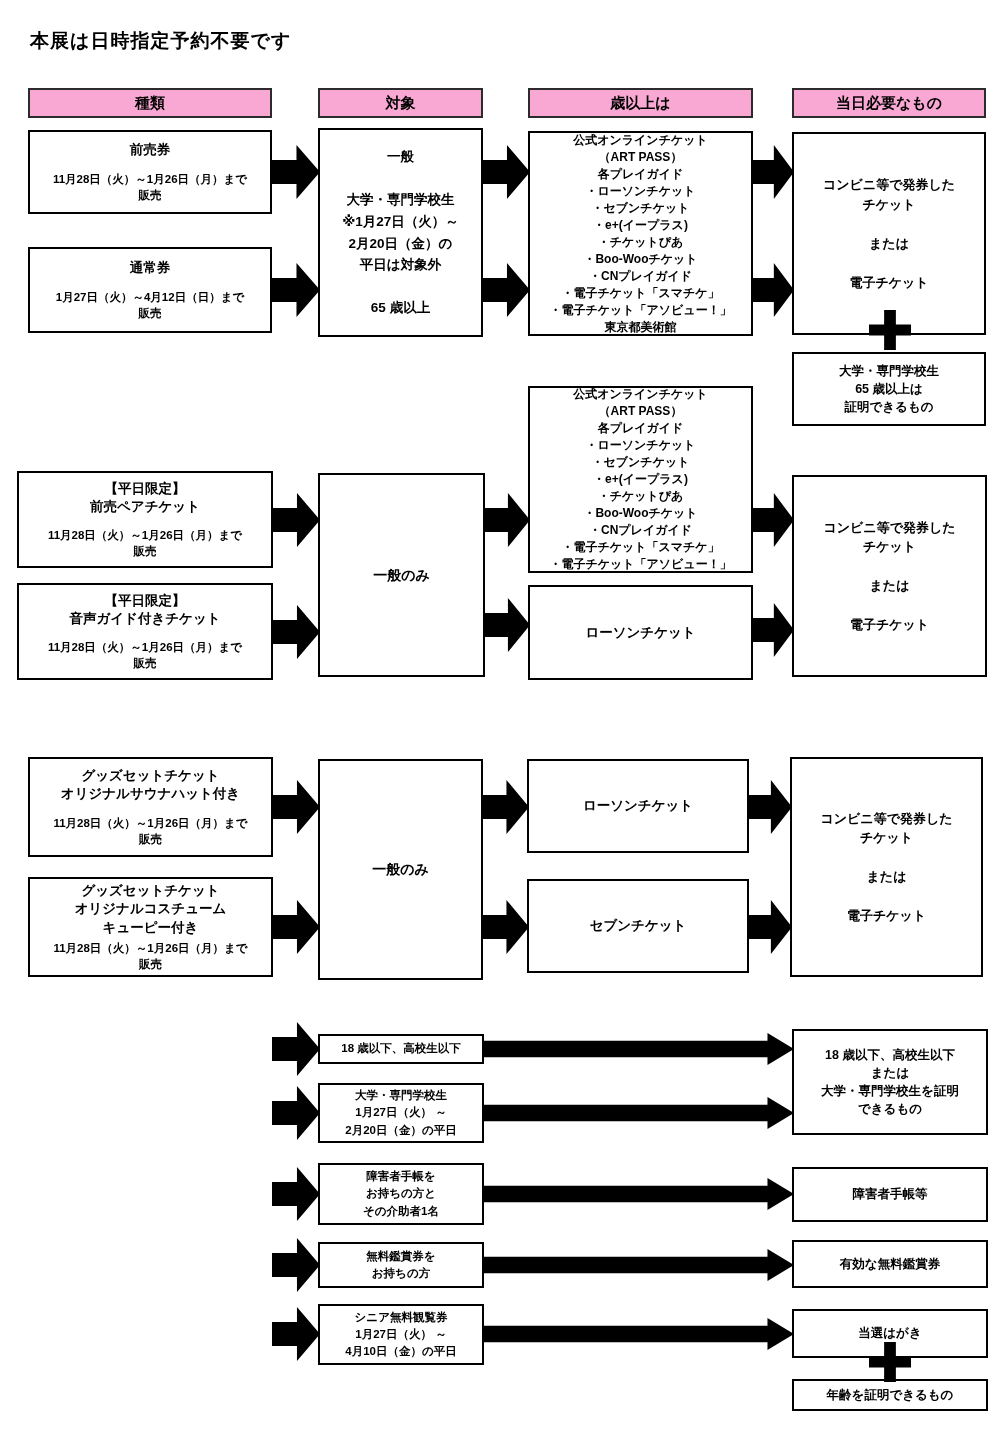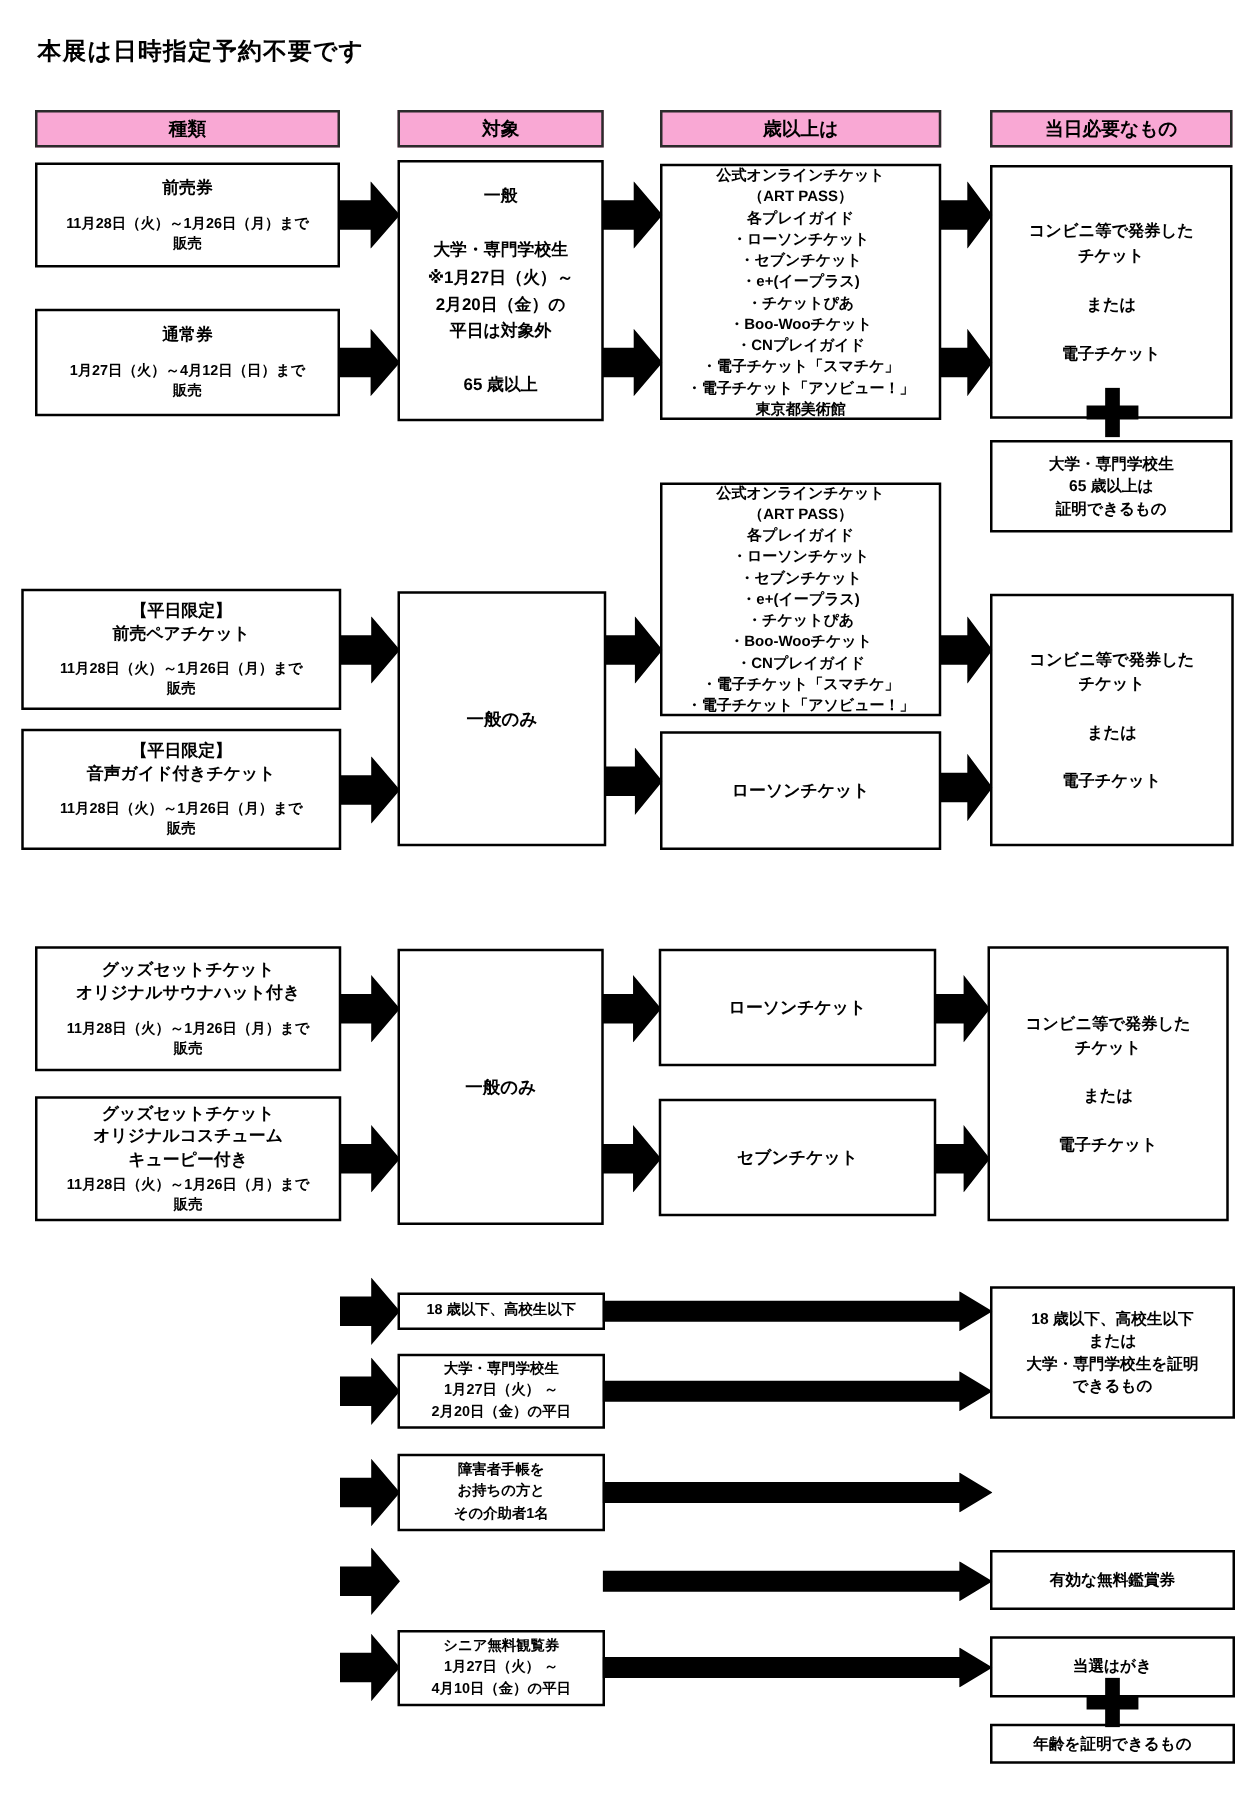--- a/index.html
+++ b/index.html
@@ -156,28 +156,31 @@
   <div class="arr" style="left:748px;top:900px;width:44px"></div>
 
 
   <div class="box f11" style="left:318px;top:1034px;width:166px;height:30px">18 歳以下、高校生以下</div>
   <div class="box f11" style="left:318px;top:1083px;width:166px;height:60px">大学・専門学校生
 1月27日（火） ～
 2月20日（金）の平日</div>
   <div class="box f11" style="left:318px;top:1163px;width:166px;height:62px">障害者手帳を
 お持ちの方と
 その介助者1名</div>
+  <div class="box f11" style="left:318px;top:1242px;width:166px;height:46px">無料鑑賞券を
+お持ちの方</div>
   <div class="box f11" style="left:318px;top:1304px;width:166px;height:61px">シニア無料観覧券
 1月27日（火） ～
 4月10日（金）の平日</div>
 
   <div class="box f125" style="left:792px;top:1029px;width:196px;height:106px">18 歳以下、高校生以下
 または
 大学・専門学校生を証明
 できるもの</div>
+  <div class="box f125" style="left:792px;top:1167px;width:196px;height:55px">障害者手帳等</div>
   <div class="box f125" style="left:792px;top:1240px;width:196px;height:48px">有効な無料鑑賞券</div>
   <div class="box f125" style="left:792px;top:1309px;width:196px;height:49px">当選はがき</div>
   <div class="plus" style="left:869px;top:1342px"></div>
   <div class="box f125" style="left:792px;top:1379px;width:196px;height:32px">年齢を証明できるもの</div>
 
   <div class="arr" style="left:272px;top:1022px;width:48px"></div>
   <div class="arr" style="left:272px;top:1086px;width:48px"></div>
   <div class="arr" style="left:272px;top:1167px;width:48px"></div>
   <div class="arr" style="left:272px;top:1238px;width:48px"></div>
   <div class="arr" style="left:272px;top:1307px;width:48px"></div>

